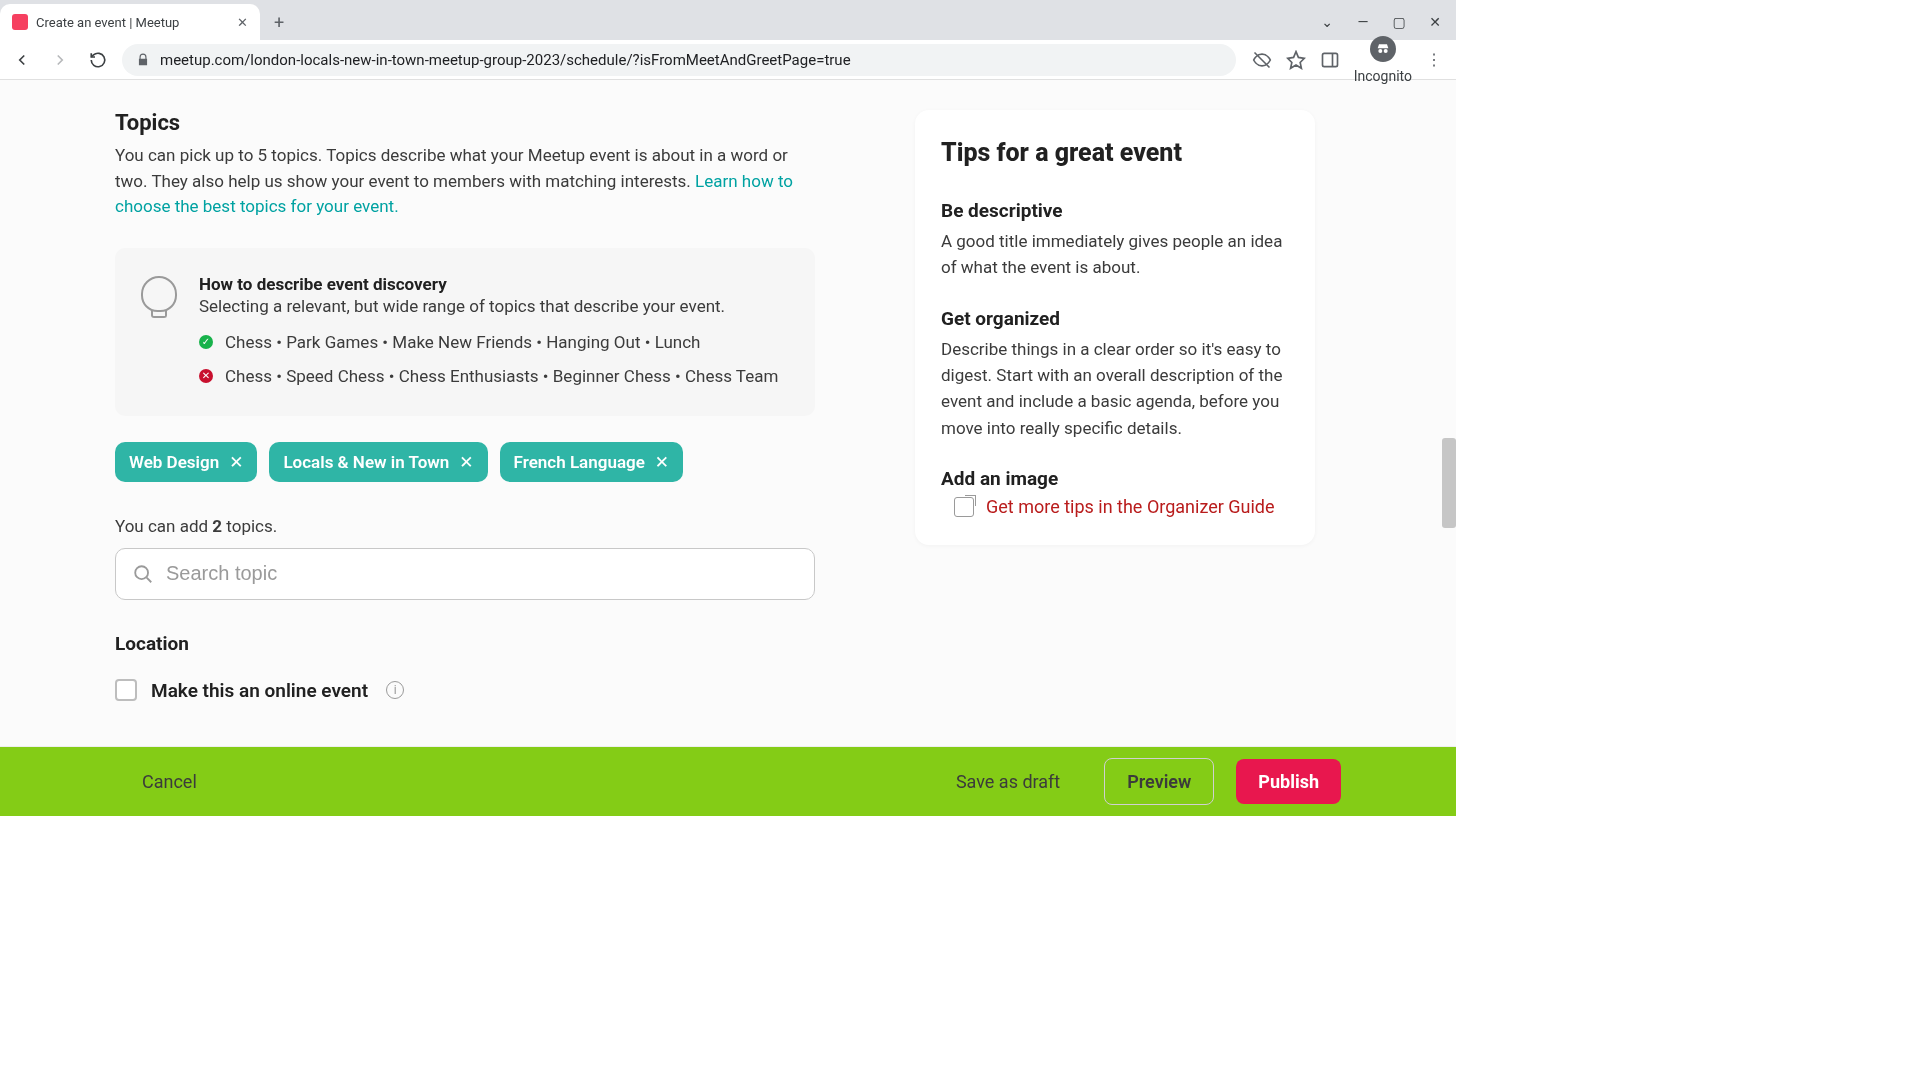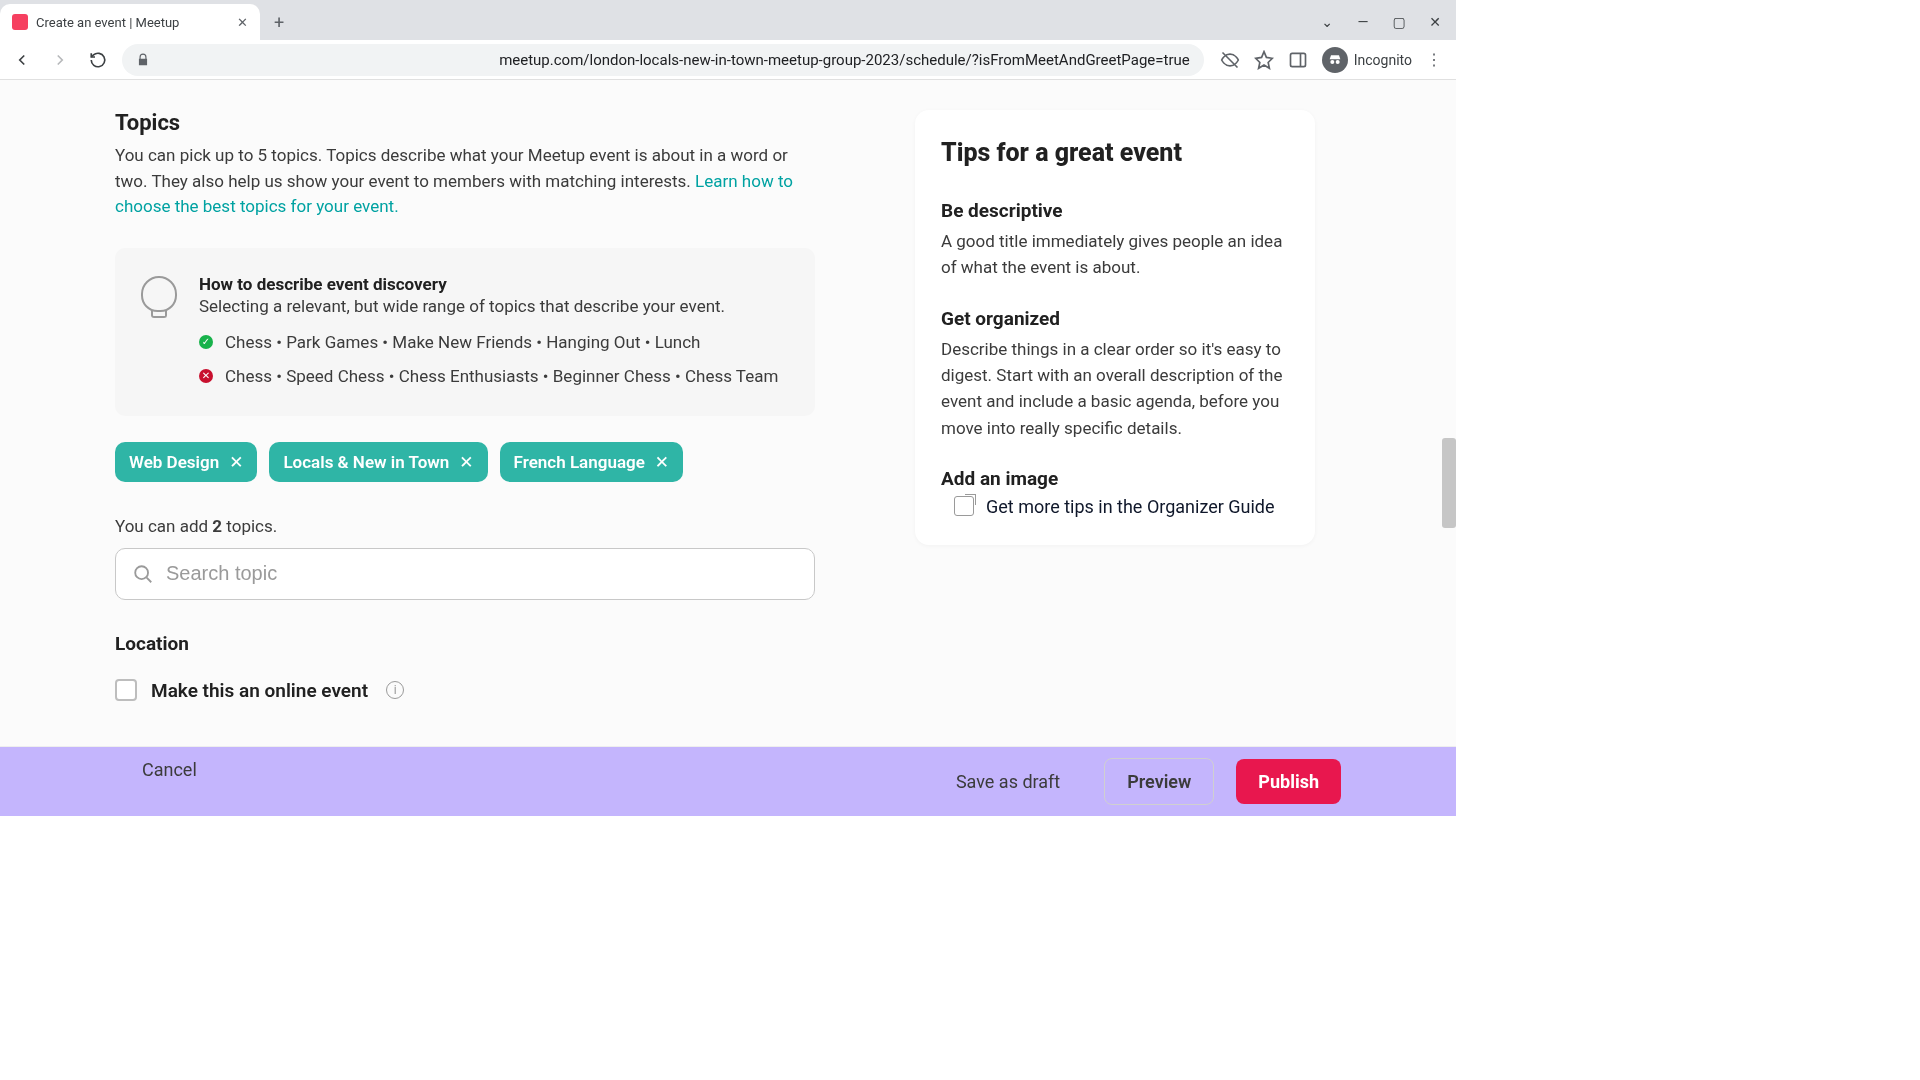--- a/index.html
+++ b/index.html
@@ -53,25 +53,24 @@
   flex: 1;
   height: 32px;
   background: #f1f3f4;
   border-radius: 16px;
   display: flex;
   align-items: center;
   padding: 0 14px;
   gap: 10px;
   font-size: 15px;
   color: #202124;
-  justify-content: space-between;
 }
 .addr-bar .lock { color:#5f6368; }
 .right-icons { display:flex; align-items:center; gap:14px; color:#5f6368; padding: 0 6px; }
-.incog-badge { display:flex; align-items:center; gap:6px; font-size:14px; color:#3c4043; }
+.incog-badge { display:flex; align-items:center; gap:6px; font-size:14px; color:#3c4043;flex-direction:column; }
 .incog-circle { width:26px; height:26px; border-radius:50%; background:#5f6368; display:flex; align-items:center; justify-content:center; }
 
 
 .page {
   background: #fbfbfb;
   height: calc(816px - 40px - 40px - 70px);
   overflow: hidden;
   display: flex;
   padding: 30px 0 0 0;
   gap: 100px;
@@ -150,32 +149,33 @@
 
 .panel {
   background: #fff;
   border-radius: 14px;
   padding: 28px 26px;
   box-shadow: 0 1px 4px rgba(0,0,0,0.04);
 }
 .panel-title { font-size: 25px; font-weight: 800; color: #212121; margin-bottom: 32px;}
 .tip-h { font-size: 19px; font-weight:700; color:#212121; margin-bottom: 6px;}
 .tip-p { font-size: 17px; line-height:1.55; color:#3b3b3b; margin-bottom: 26px;}
-.guide-link { display:flex; gap:12px; color:#0f172a; font-size:18px;padding-left:13px; }
+.guide-link { display:flex; align-items:center; gap:12px; color:#b91c1c; font-size:18px;padding-left:13px; }
 .ext-icon { width:20px; height:20px; border:1.5px solid #9a9a9a; border-radius:3px; position:relative; }
 .ext-icon::after { content:""; position:absolute; top:-3px; right:-3px; width:10px; height:10px; border-top:1.5px solid #9a9a9a; border-right:1.5px solid #9a9a9a;}
 
 
 .footer {
   position: absolute;
   bottom: 0; left: 0; right: 0;
   height: 70px;
-  background:#c4b5fd;
+  background:#84cc16;
   border-top:1px solid #eee;
   display:flex;
+  align-items:center;
   padding: 0 115px 0 120px;
 }
 .fbtn { font-size:18px; padding: 12px 22px; border-radius:8px; cursor:pointer;}
 .cancel { color:#3b3b3b; }
 .right-foot { margin-left:auto; display:flex; align-items:center; gap:22px;}
 .draft { color:#3b3b3b; }
 .preview { border:1.5px solid #d0d0d0; font-weight:600; color:#3b3b3b; }
 .publish { background:#e8174e; color:#fff; font-weight:700; }
 
 

